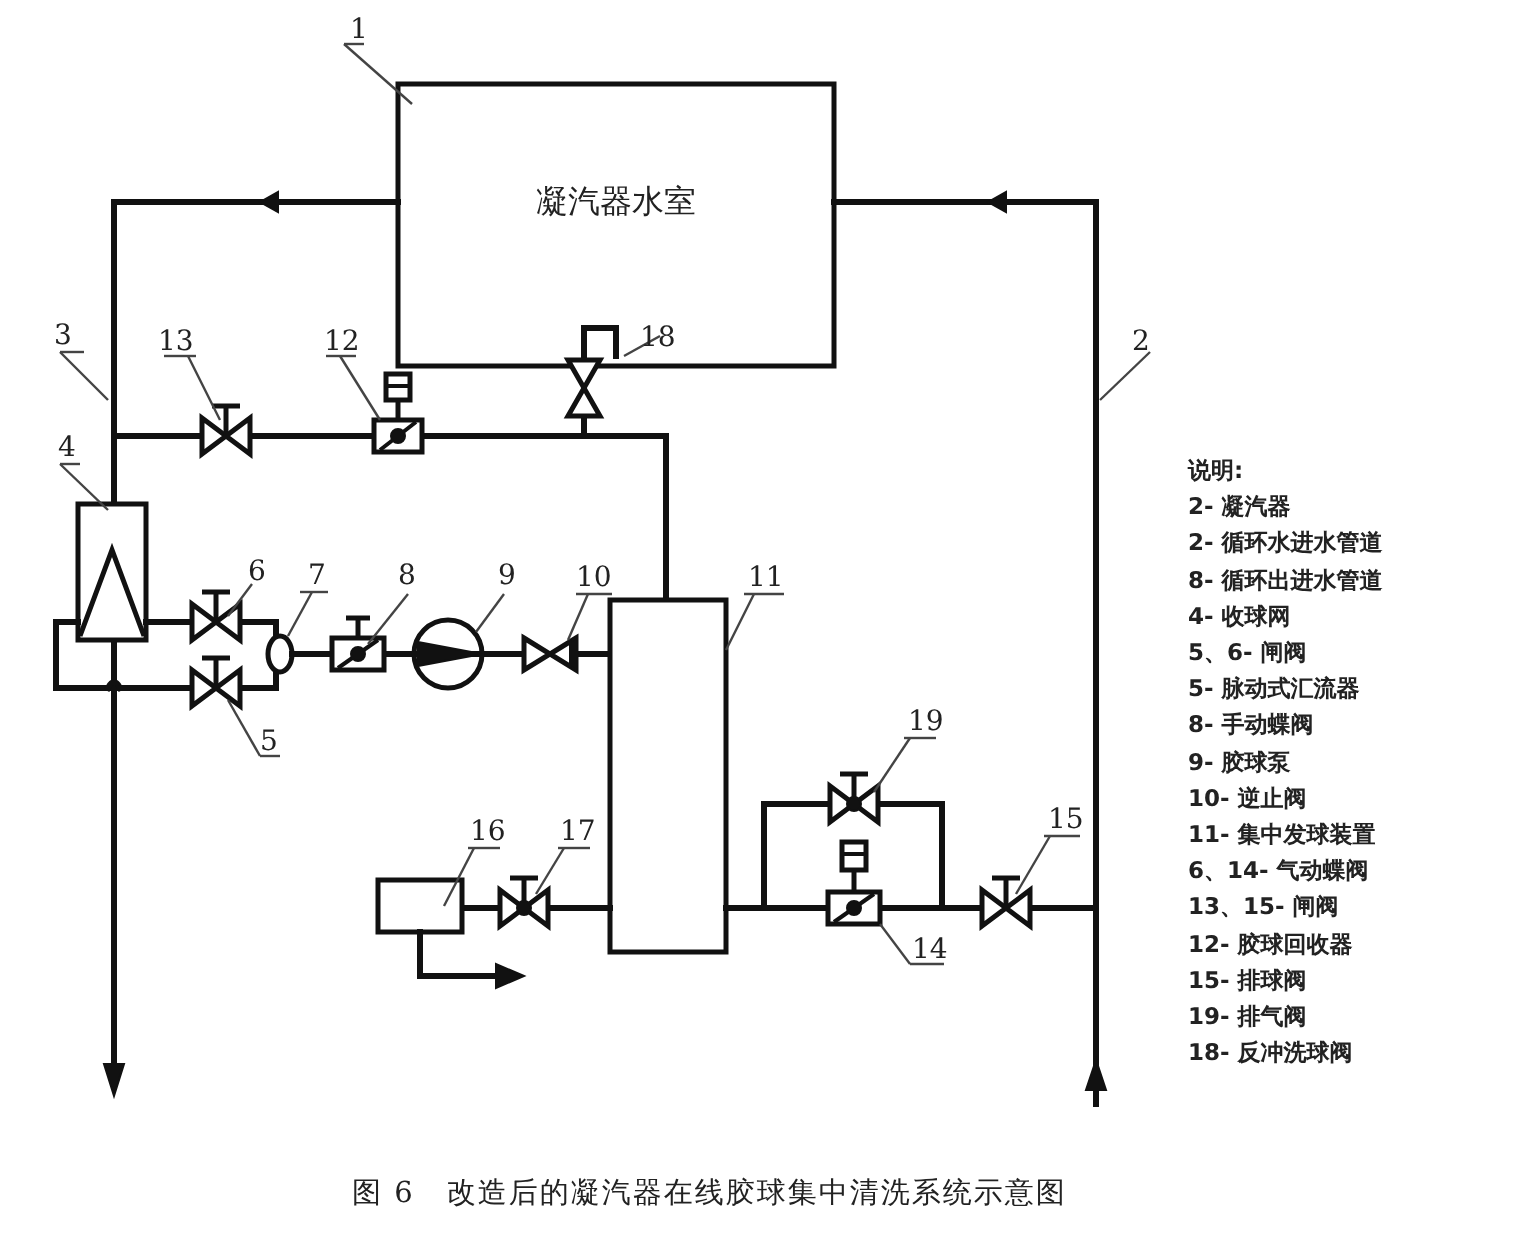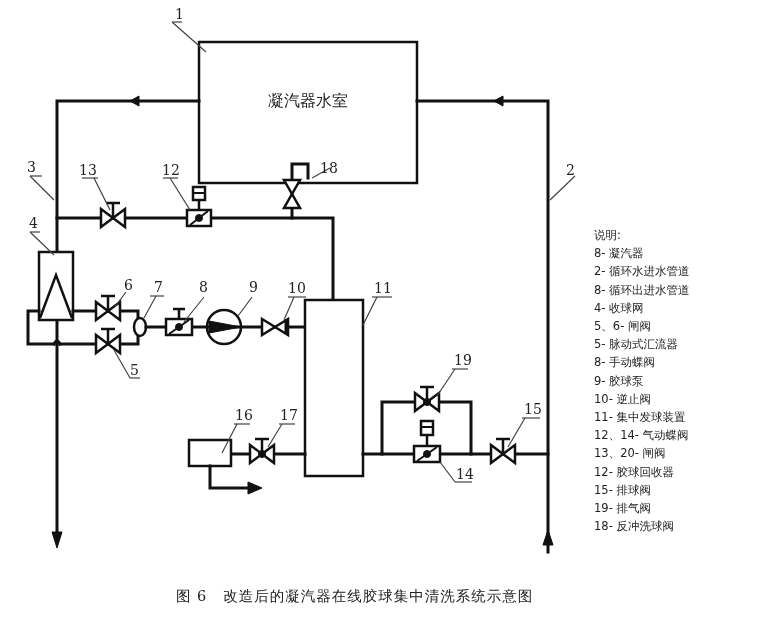--- a/index.html
+++ b/index.html
@@ -4,21 +4,21 @@
 <style>
   html, body { margin: 0; padding: 0; background: #ffffff; }
   body { width: 758px; height: 619px; position: relative; overflow: hidden; font-family: "DejaVu Serif", serif; }
   #diagram { position: absolute; left: 0; top: 0; }
   .pipe { stroke: #111; stroke-width: 3; fill: none; stroke-linecap: square; }
   .sym { stroke: #111; stroke-width: 2.5; fill: #fff; }
   .symfill { fill: #111; stroke: #111; }
   .leader { stroke: #444; stroke-width: 1.2; fill: none; }
   .num { font-family: "DejaVu Serif", serif; font-size: 14px; fill: #222; }
   .boxlabel { font-family: "DejaVu Sans", sans-serif; font-size: 16px; fill: #222; }
-  #legend { position: absolute; left: 594px; top: 226px; font-family: "DejaVu Sans", sans-serif; font-size: 11.5px; color: #222; line-height: 18.2px; }
+  #legend { position: absolute; left: 594px; top: 226px; font-family: "DejaVu Sans", sans-serif; font-size: 11.5px; color: #222; line-height: 18.2px; font-weight: bold; }
   #legend div { white-space: nowrap; }
   #caption { position: absolute; left: 176px; top: 587px; font-family: "DejaVu Serif", serif; font-size: 14.5px; color: #222; letter-spacing: 1px; white-space: nowrap; }
   #caption .fig { margin-right: 16px; text-align: center; }
 </style>
 </head>
 <body>
 
 <svg id="diagram" width="758" height="619" viewBox="0 0 758 619">
   <defs>
     <g id="gate-valve">
@@ -211,32 +211,32 @@
     <text x="320" y="173" class="num">18</text>
 
     <line x1="437" y1="396" x2="455" y2="369" class="leader"></line>
       <line x1="452" y1="369" x2="468" y2="369" class="leader"></line>
     <text x="454" y="365" class="num">19</text>
   </g>
 </svg>
 
 <div id="legend">
   <div>说明:</div>
-  <div>8- 凝汽器</div>
+  <div>2- 凝汽器</div>
   <div>2- 循环水进水管道</div>
   <div>8- 循环出进水管道</div>
   <div>4- 收球网</div>
   <div>5、6- 闸阀</div>
   <div>5- 脉动式汇流器</div>
   <div>8- 手动蝶阀</div>
   <div>9- 胶球泵</div>
   <div>10- 逆止阀</div>
   <div>11- 集中发球装置</div>
-  <div>12、14- 气动蝶阀</div>
-  <div>13、20- 闸阀</div>
+  <div>6、14- 气动蝶阀</div>
+  <div>13、15- 闸阀</div>
   <div>12- 胶球回收器</div>
   <div>15- 排球阀</div>
   <div>19- 排气阀</div>
   <div>18- 反冲洗球阀</div>
 </div>
 
 <div id="caption">
   <span class="fig">图 6</span><span>改造后的凝汽器在线胶球集中清洗系统示意图</span>
 </div>
 

